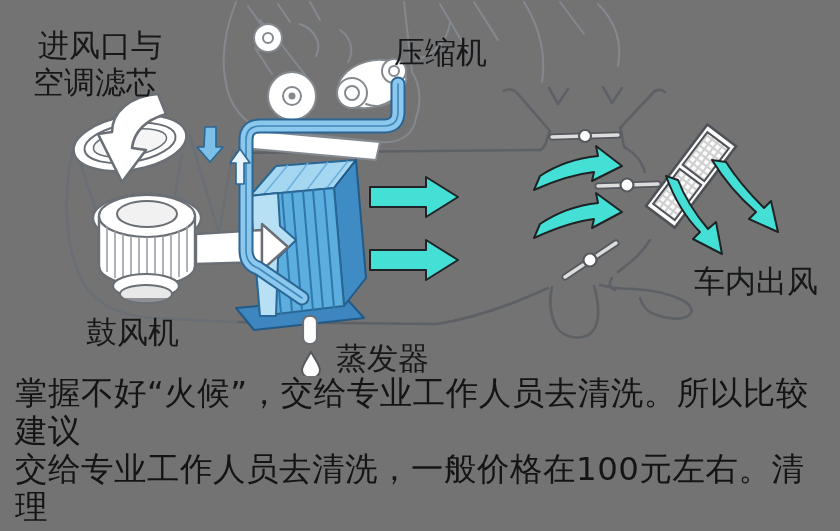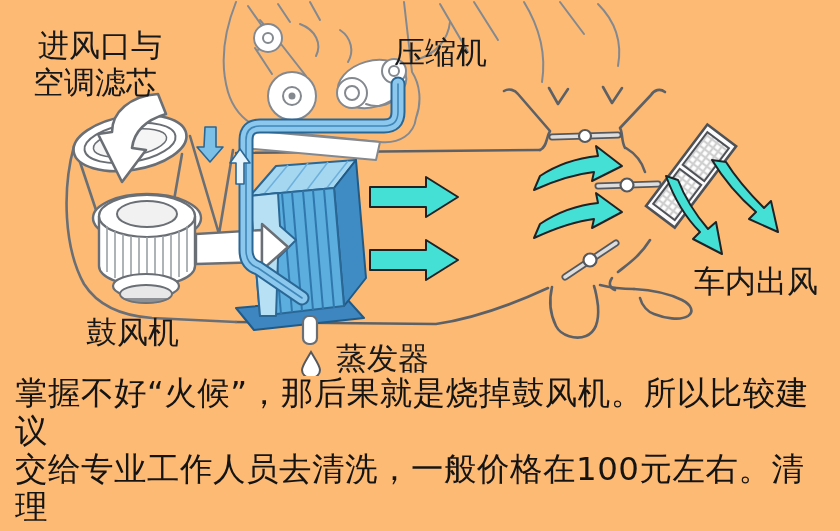--- a/index.html
+++ b/index.html
@@ -1,17 +1,17 @@
 <!DOCTYPE html>
 <html><head>
 <meta charset="utf-8">
 <style>
   html,body{margin:0;padding:0;background:#ffffff;}
   .stage{
-    position:relative;width:840px;height:531px;background:#fdba74;overflow:hidden;
+    position:relative;width:840px;height:531px;background:#737373;overflow:hidden;
     font-family:"DejaVu Sans","Liberation Sans",sans-serif;
   }
   .diagram{position:absolute;left:0;top:0;width:840px;height:376px;}
   .caption{
     position:absolute;left:15px;top:374px;width:816px;
     font-size:32.5px;line-height:38px;color:#141414;letter-spacing:0.5px;
     font-family:"DejaVu Sans","Liberation Sans",sans-serif;
   }
   svg text{
     font-family:"DejaVu Sans","Liberation Sans",sans-serif;
@@ -199,18 +199,18 @@
       <text x="38" y="56">进风口与</text>
       <text x="33" y="93">空调滤芯</text>
       <text x="394" y="63">压缩机</text>
       <text x="86" y="343">鼓风机</text>
       <text x="336" y="369">蒸发器</text>
       <text x="694" y="292">车内出风</text>
     </g>
   </svg>
 
   <div class="caption">
-    <div>掌握不好“火候”，那后果就是烧掉鼓风机。所以比较建议</div>
+    <div>掌握不好“火候”，交给专业工作人员去清洗。所以比较建议</div>
     <div>交给专业工作人员去清洗，一般价格在100元左右。清理</div>
 
   </div>
 
 </div>
 
 </body></html>

